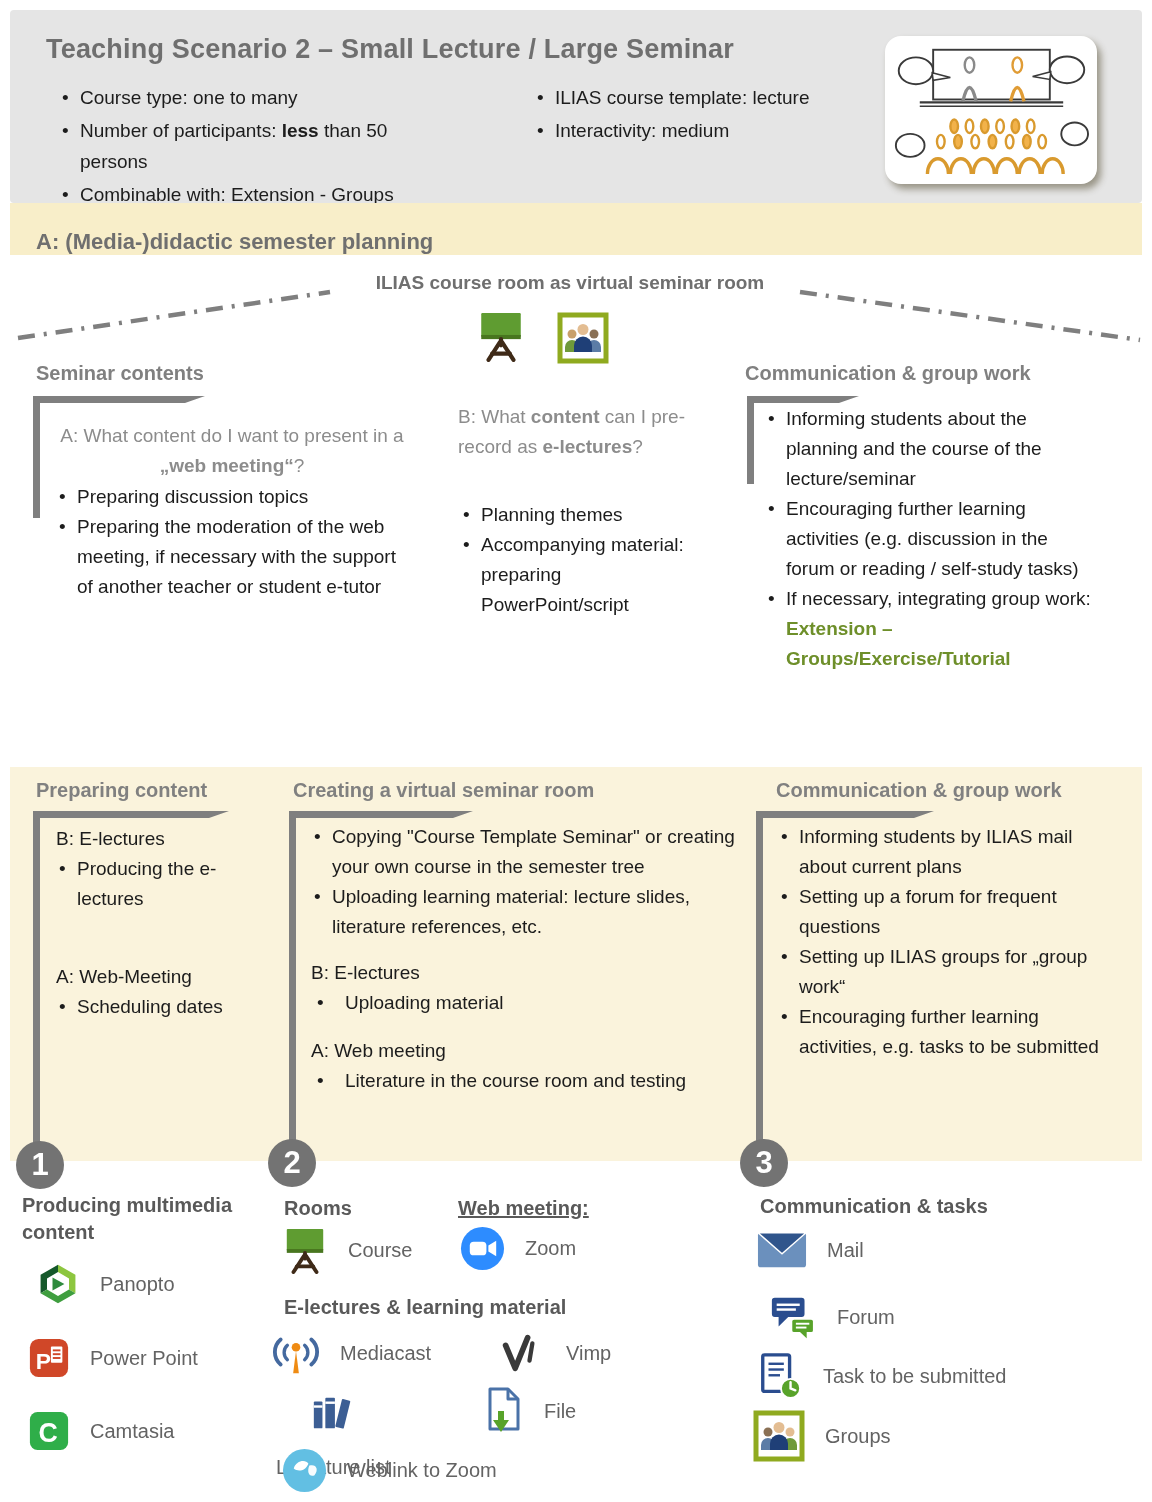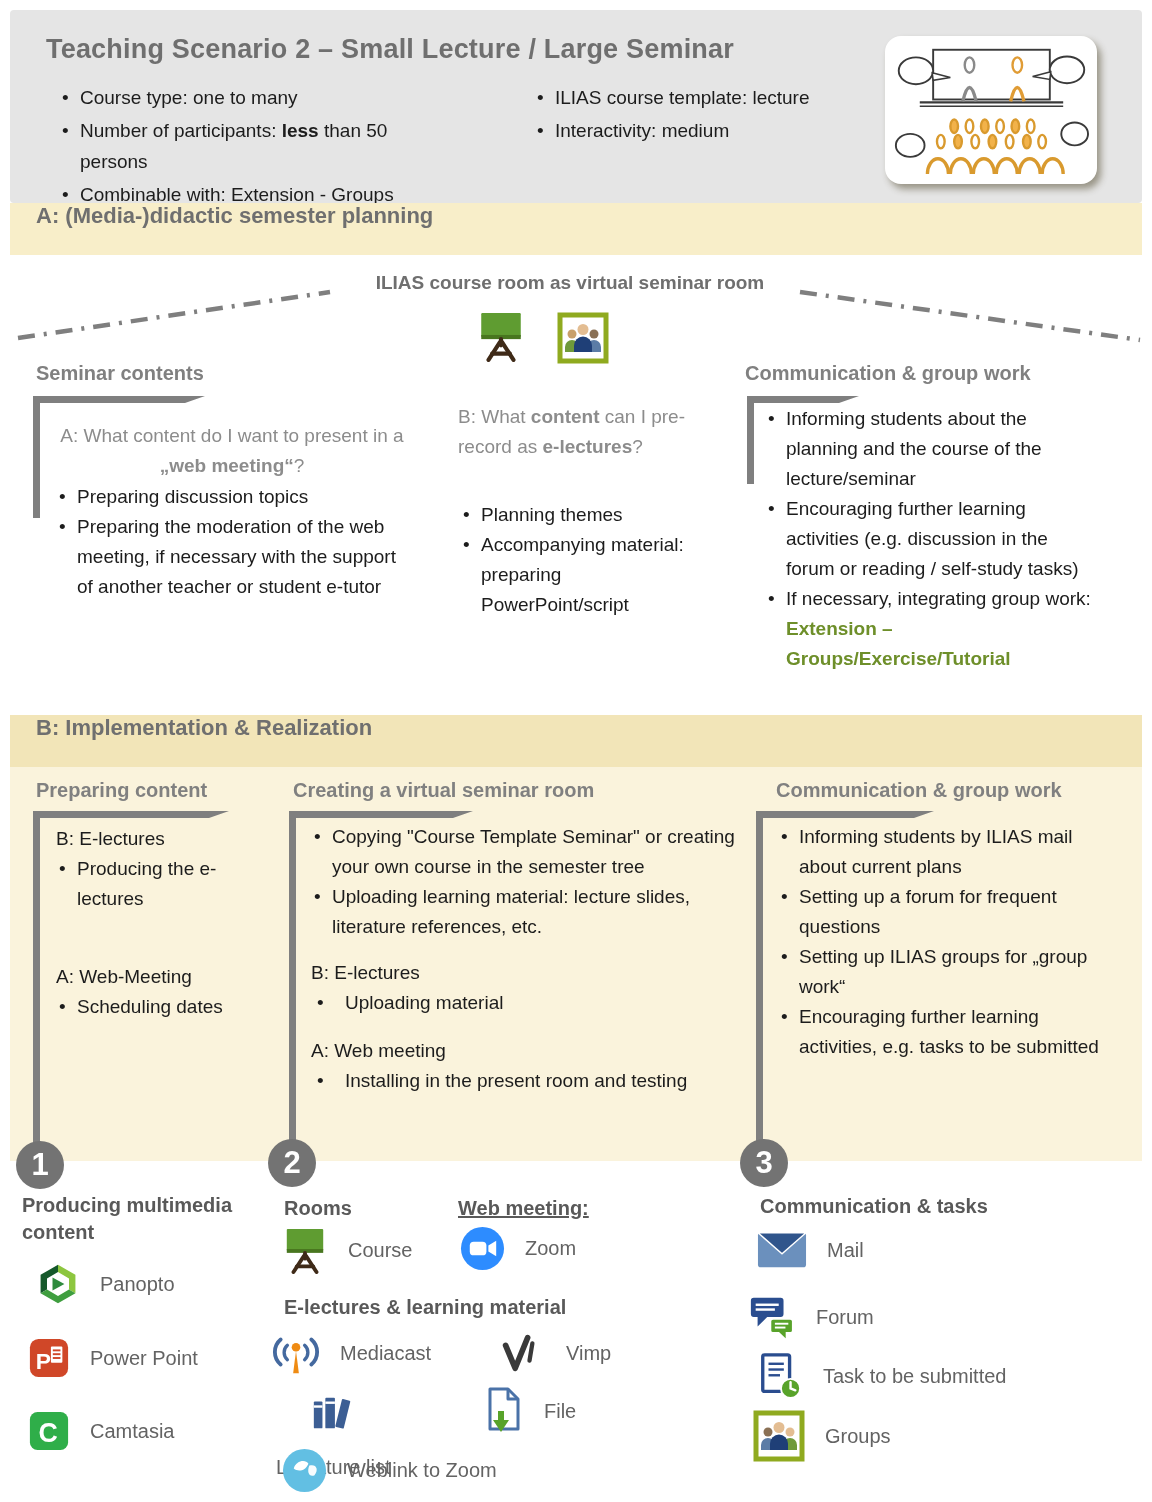--- a/index.html
+++ b/index.html
@@ -15,21 +15,21 @@
   .hero-list { margin:8px; padding:0; list-style:none; font-size:19px; line-height:31px; color:#1c1c1c; }
   .hero-list li { position:relative; padding-left:22px; margin-bottom:2px; }
   .hero-list li::before { content:"•"; position:absolute; left:4px; }
   .card {
     left:875px; top:26px; width:212px; height:148px; background:#ffffff;
     border-radius:16px; box-shadow:4px 5px 7px rgba(60,50,20,.45);
     display:flex; align-items:center; justify-content:center;
   }
 
   
-  .band { left:10px; width:1132px; height:52px; display:flex; align-items:flex-start; }
+  .band { left:10px; width:1132px; height:52px; display:flex; align-items:flex-end; }
   .band-a { top:203px; background:#f8eec9; }
   .band-b { top:715px; background:#f2e5b8; }
   .band h2 { margin:0 0 0 26px; font-size:22px; font-weight:bold; color:#6f6f6f; }
 
   .panel-b { left:10px; top:767px; width:1132px; height:394px; background:#faf3dc; }
 
   
   .h-col { font-size:20px; font-weight:bold; color:#808080; }
   .body-text { font-size:19px; line-height:30px; color:#1c1c1c; }
   .gray-q { color:#8c8c8c; }
@@ -170,23 +170,20 @@
   </ul>
 
   <div class="abs h-col" style="left:745px; top:362px;">Communication &amp; group work</div>
   <div class="bracket" style="left:747px; top:396px; width:112px; height:88px;"></div>
   <ul class="abs blist body-text" style="left:765px; top:404px; width:334px;">
     <li><span>Informing students about the planning and the course of the lecture/seminar</span></li>
     <li><span>Encouraging further learning activities (e.g. discussion in the forum or reading / self-study tasks)</span></li>
     <li><span>If necessary, integrating group work: </span><span class="green-b">Extension – Groups/Exercise/Tutorial</span></li>
   </ul>
 
-  <div class="abs band band-b">
-    <h2>B: Implementation &amp; Realization</h2>
-  </div>
   <div class="abs panel-b"></div>
 
   <div class="abs h-col" style="left:36px; top:779px;">Preparing content</div>
   <div class="abs h-col" style="left:293px; top:779px;">Creating a virtual seminar room</div>
   <div class="abs h-col" style="left:776px; top:779px;">Communication &amp; group work</div>
 
   <div class="bracket" style="left:33px; top:811px; width:196px; height:354px;"></div>
   <div class="bracket" style="left:289px; top:811px; width:184px; height:354px;"></div>
   <div class="bracket" style="left:756px; top:811px; width:178px; height:354px;"></div>
 
@@ -205,21 +202,21 @@
     <ul class="blist">
       <li><span>Copying "Course Template Seminar" or creating your own course in the semester tree</span></li>
       <li><span>Uploading learning material: lecture slides, literature references, etc.</span></li>
     </ul>
     <div style="margin-top:16px;">B: E-lectures</div>
     <ul class="blist blist-wide">
       <li><span>Uploading material</span></li>
     </ul>
     <div style="margin-top:18px;">A: Web meeting</div>
     <ul class="blist blist-wide">
-      <li><span>Installing in the present room and testing</span></li>
+      <li><span>Literature in the course room and testing</span></li>
     </ul>
   </div>
 
   <ul class="abs blist body-text" style="left:778px; top:822px; width:340px;">
     <li><span>Informing students by ILIAS mail about current plans</span></li>
     <li><span>Setting up a forum for frequent questions</span></li>
     <li><span>Setting up ILIAS groups for „group work“</span></li>
     <li><span>Encouraging further learning activities, e.g. tasks to be submitted</span></li>
   </ul>
 
@@ -343,21 +340,21 @@
   <div class="abs h-tool" style="left:760px; top:1193px;">Communication &amp; tasks</div>
 
   <div class="abs tool-row" style="left:757px; top:1230px;">
     <svg width="50" height="40" viewBox="0 0 52 40">
       <rect x="1" y="2" width="50" height="36" rx="3" fill="#6b90bd"></rect>
       <path d="M1 2 H51 L26 24 Z" fill="#30558c" stroke="#ffffff" stroke-width="1.5"></path>
     </svg>
     <span class="tool-label">Mail</span>
   </div>
 
-  <div class="abs tool-row" style="left:748px; top:1292px;">
+  <div class="abs tool-row" style="left:769px; top:1292px;">
     <svg width="48" height="50" viewBox="0 0 50 50">
       <path d="M3 5 H34 a3 3 0 0 1 3 3 V22 a3 3 0 0 1 -3 3 H20 L10 35 V25 H6 a3 3 0 0 1 -3 -3 V8 a3 3 0 0 1 3 -3 Z" fill="#2a4d8f"></path>
       <rect x="8" y="11" width="24" height="2.5" fill="#ffffff"></rect>
         <rect x="8" y="16" width="20" height="2.5" fill="#ffffff"></rect>
       <path d="M26 27 H44 a2.5 2.5 0 0 1 2.5 2.5 V39 a2.5 2.5 0 0 1 -2.5 2.5 H40 V49 L32 41.5 H26 a2.5 2.5 0 0 1 -2.5 -2.5 V29.5 A2.5 2.5 0 0 1 26 27 Z" fill="#58a32a" stroke="#ffffff" stroke-width="1.5"></path>
       <rect x="28" y="31" width="14" height="2" fill="#ffffff"></rect>
         <rect x="28" y="35" width="11" height="2" fill="#ffffff"></rect>
     </svg>
     <span class="tool-label">Forum</span>
   </div>

